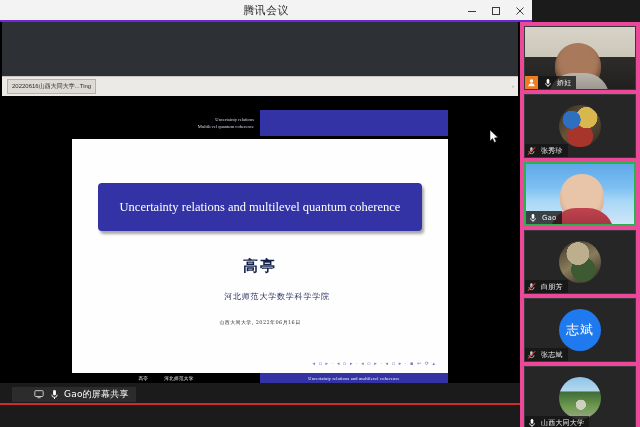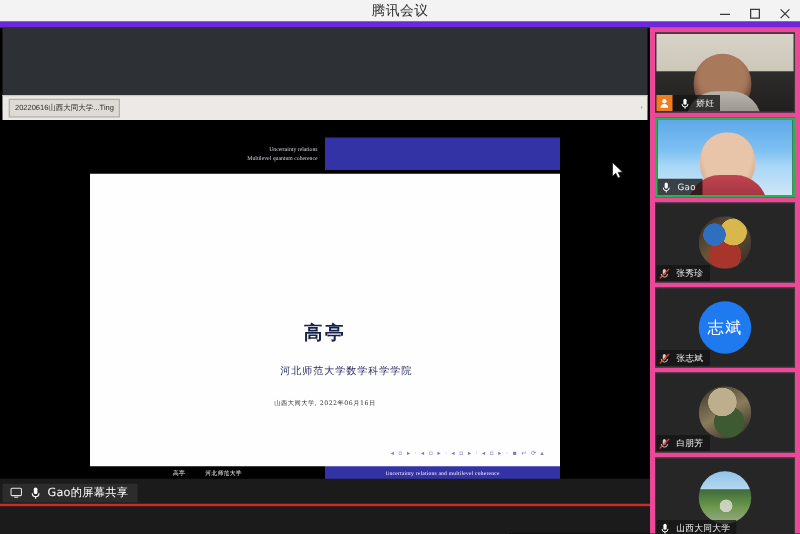--- a/index.html
+++ b/index.html
@@ -6,23 +6,23 @@
   html, body {
     width: 640px; height: 427px;
     overflow: hidden;
     font-family: "Liberation Sans", "DejaVu Sans", sans-serif;
     background: #000;
   }
   #app { position: relative; width: 640px; height: 427px; background: #1b1b1b; }
 
   
   .titlebar {
-    position: absolute; left:0; top:0; width:640px; height:22px;
+    position: absolute; left:0; top:0; width:532px; height:22px;
     background: #f3f3f3;
-    border-bottom: 5px solid #6d28d9;
+    border-bottom: 2px solid #6d28d9;
     display: flex; align-items: center; justify-content: center;
   }
   .titlebar-title {
     font-size: 11px; color: #2b2b2b; letter-spacing: .4px;
   }
   .win-controls {
     position: absolute; right: 0; top: 0; height: 22px;
     display: flex; align-items: center;
   }
   .win-btn {
@@ -244,21 +244,21 @@
 
   
   .statusbar {
     position: absolute; left: 0; bottom: 0; width: 520px; height: 22px;
     background: #1b1b1b;
     display: flex; align-items: center;
   }
   .share-chip {
     display: flex; align-items: center; gap: 3px;
     background: #2c2c2c;
-    height: 15px; padding: 0 7px 0 4px; margin-left: 2px;
+    height: 15px; padding: 0 7px 0 20px; margin-left: 12px;
   }
   .share-chip span.lbl {
     color: #ffffff; font-size: 9px; letter-spacing: .2px;
     font-family: "DejaVu Sans", sans-serif;
   }
   .redline {
     position: absolute; left: 0; bottom: 0; width: 520px; height: 2px; background: #cf2b2b;
   }
   svg { display: block; }
 </style>
@@ -303,20 +303,23 @@
       <div class="slide">
 
         <div class="slide-head">
           <div class="slide-head-text">
             <span>Uncertainty relations</span>
             <span>Multilevel quantum coherence</span>
           </div>
           <div class="slide-head-bar"></div>
         </div>
 
+        <div class="title-box">
+          <span>Uncertainty relations and multilevel quantum coherence</span>
+        </div>
 
         <div class="author">高亭</div>
         <div class="affiliation">河北师范大学数学科学学院</div>
         <div class="datesite">山西大同大学, 2022年06月16日</div>
 
         <div class="nav-symbols">◂ ▫ ▸ · ◂ ▫ ▸ · ◂ ▫ ▸ · ◂ ▫ ▸ ·  ▪  ↩ ⟳ ▴</div>
 
         <div class="slide-foot">
           <div class="foot-left">
             <span>高亭</span>
@@ -372,47 +375,63 @@
           <svg width="8" height="10" viewBox="0 0 10 12">
             <rect x="3.4" y="1" width="3.2" height="6" rx="1.6" fill="#ffffff"></rect>
             <path d="M2 6.2a3 3 0 0 0 6 0" fill="none" stroke="#ffffff" stroke-width="1"></path>
             <line x1="5" y1="9" x2="5" y2="11" stroke="#ffffff" stroke-width="1"></line>
           </svg>
         </span>
         <span class="tile-name">娇妊</span>
       </div>
     </div>
 
+    <div class="tile">
+      <div class="tile-avatar-wrap">
+        <div class="avatar av-photo1"></div>
+      </div>
+      <div class="tile-label">
+        <span class="mic-slot">
+          <svg width="9" height="10" viewBox="0 0 12 12">
+            <rect x="4.3" y="1" width="3.2" height="6" rx="1.6" fill="#cccccc"></rect>
+            <path d="M2.6 6.2a3.4 3.4 0 0 0 6.8 0" fill="none" stroke="#cccccc" stroke-width="1"></path>
+            <line x1="1" y1="11" x2="11" y2="1" stroke="#e53935" stroke-width="1.4"></line>
+          </svg>
+        </span>
+        <span class="tile-name">张秀珍</span>
+      </div>
+    </div>
+
     <div class="tile speaking">
       <div class="tile-video v-gao"></div>
       <div class="tile-label">
         <span class="mic-slot">
           <svg width="8" height="10" viewBox="0 0 10 12">
             <rect x="3.4" y="1" width="3.2" height="6" rx="1.6" fill="#ffffff"></rect>
             <path d="M2 6.2a3 3 0 0 0 6 0" fill="none" stroke="#ffffff" stroke-width="1"></path>
             <line x1="5" y1="9" x2="5" y2="11" stroke="#ffffff" stroke-width="1"></line>
           </svg>
         </span>
         <span class="tile-name">Gao</span>
       </div>
     </div>
 
     <div class="tile">
       <div class="tile-avatar-wrap">
-        <div class="avatar av-photo1"></div>
+        <div class="avatar av-photo2"></div>
       </div>
       <div class="tile-label">
         <span class="mic-slot">
           <svg width="9" height="10" viewBox="0 0 12 12">
             <rect x="4.3" y="1" width="3.2" height="6" rx="1.6" fill="#cccccc"></rect>
             <path d="M2.6 6.2a3.4 3.4 0 0 0 6.8 0" fill="none" stroke="#cccccc" stroke-width="1"></path>
             <line x1="1" y1="11" x2="11" y2="1" stroke="#e53935" stroke-width="1.4"></line>
           </svg>
         </span>
-        <span class="tile-name">张秀珍</span>
+        <span class="tile-name">白朋芳</span>
       </div>
     </div>
 
     <div class="tile">
       <div class="tile-avatar-wrap">
         <div class="avatar av-text">志斌</div>
       </div>
       <div class="tile-label">
         <span class="mic-slot">
           <svg width="9" height="10" viewBox="0 0 12 12">
@@ -420,36 +439,20 @@
             <path d="M2.6 6.2a3.4 3.4 0 0 0 6.8 0" fill="none" stroke="#cccccc" stroke-width="1"></path>
             <line x1="1" y1="11" x2="11" y2="1" stroke="#e53935" stroke-width="1.4"></line>
           </svg>
         </span>
         <span class="tile-name">张志斌</span>
       </div>
     </div>
 
     <div class="tile">
       <div class="tile-avatar-wrap">
-        <div class="avatar av-photo2"></div>
-      </div>
-      <div class="tile-label">
-        <span class="mic-slot">
-          <svg width="9" height="10" viewBox="0 0 12 12">
-            <rect x="4.3" y="1" width="3.2" height="6" rx="1.6" fill="#cccccc"></rect>
-            <path d="M2.6 6.2a3.4 3.4 0 0 0 6.8 0" fill="none" stroke="#cccccc" stroke-width="1"></path>
-            <line x1="1" y1="11" x2="11" y2="1" stroke="#e53935" stroke-width="1.4"></line>
-          </svg>
-        </span>
-        <span class="tile-name">白朋芳</span>
-      </div>
-    </div>
-
-    <div class="tile">
-      <div class="tile-avatar-wrap">
         <div class="avatar av-photo3"></div>
       </div>
       <div class="tile-label">
         <span class="mic-slot">
           <svg width="8" height="10" viewBox="0 0 10 12">
             <rect x="3.4" y="1" width="3.2" height="6" rx="1.6" fill="#ffffff"></rect>
             <path d="M2 6.2a3 3 0 0 0 6 0" fill="none" stroke="#ffffff" stroke-width="1"></path>
             <line x1="5" y1="9" x2="5" y2="11" stroke="#ffffff" stroke-width="1"></line>
           </svg>
         </span>

